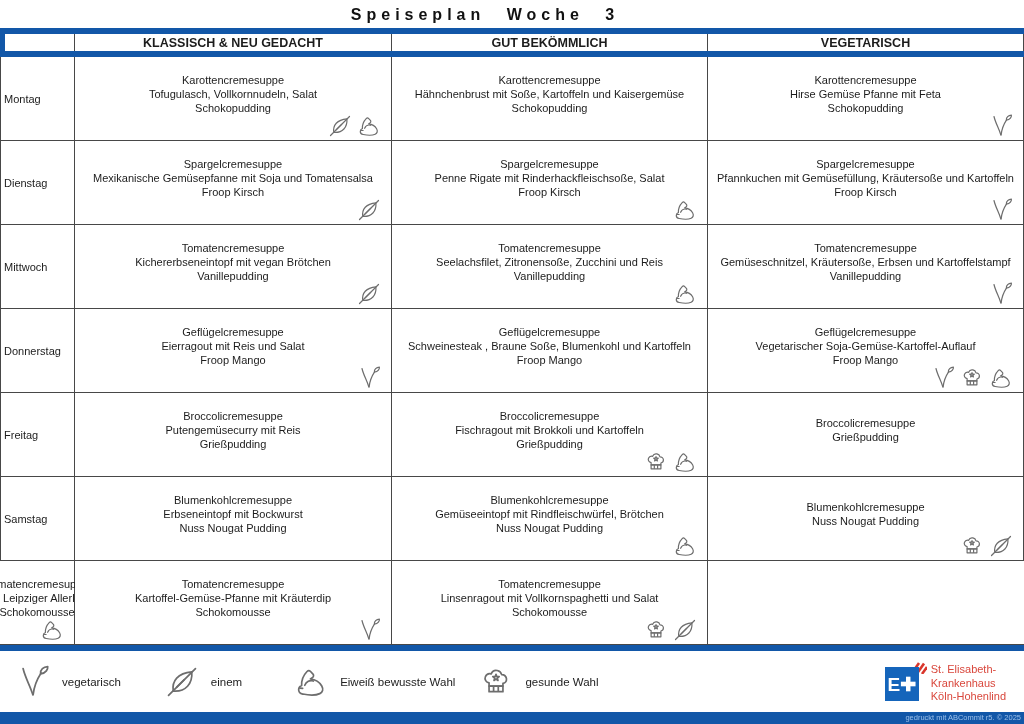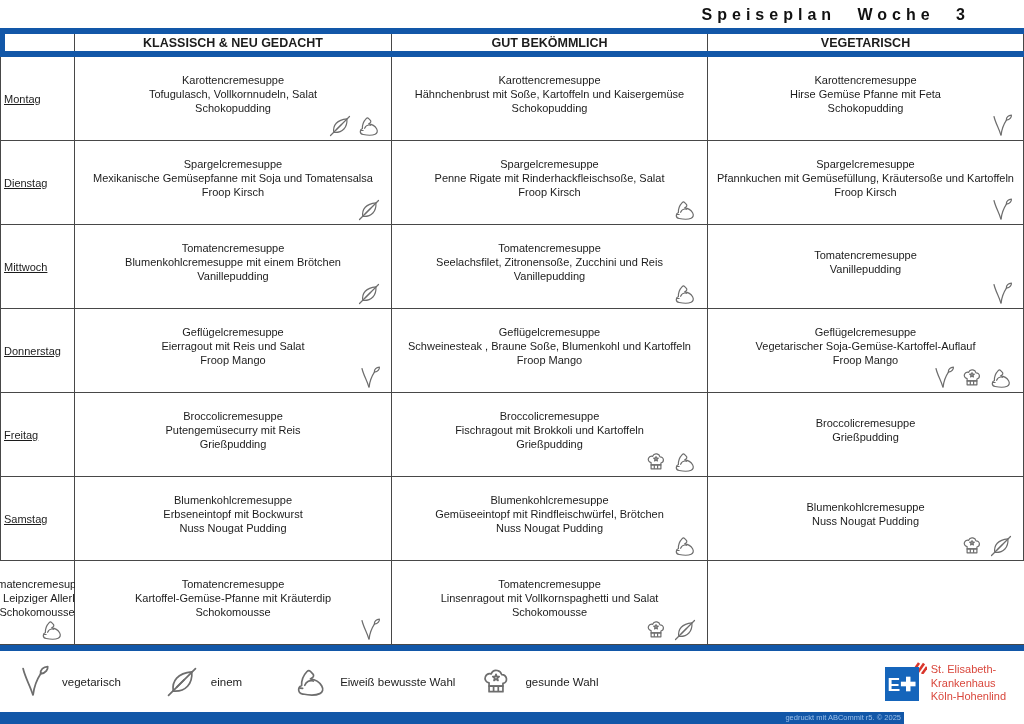--- a/index.html
+++ b/index.html
@@ -8,37 +8,37 @@
     --logo-red:#d9473c;
     --border:#474747;
     --icon:#6d6d6d;
     --text:#1c1c1c;
   }
   *{box-sizing:border-box;}
   html,body{margin:0;padding:0;background:#fff;}
   .page{position:relative;width:1024px;height:724px;background:#fff;overflow:hidden;
         font-family:"Liberation Sans",sans-serif;color:var(--text);}
 
-  .title{position:absolute;top:6px;left:0;width:970px;text-align:right;
+  .title{position:absolute;top:6px;left:0;width:970px;text-align:center;
          font-size:16px;font-weight:bold;letter-spacing:5px;word-spacing:12px;color:#111;}
 
   .header-band{position:absolute;top:28px;left:0;width:1024px;}
   .bar{height:6px;background:var(--blue);}
   .header-row{display:grid;grid-template-columns:75px 317px 316px 316px;height:17px;}
   .hcell{display:flex;align-items:center;justify-content:center;
          font-size:12.5px;font-weight:bold;border-right:1px solid var(--border);
          white-space:nowrap;position:relative;background:#fff;}
   .hcell.corner::before{content:"";position:absolute;left:0;top:0;width:5px;height:100%;background:var(--blue);}
 
   .menu-table{position:absolute;top:57px;left:0;width:1024px;}
   .trow{display:grid;grid-template-columns:75px 317px 316px 316px;height:84px;
         border-bottom:1px solid var(--border);}
   .cell{border-right:1px solid var(--border);position:relative;background:#fff;}
   .cell.day{border-left:1px solid var(--border);display:flex;align-items:center;
-            padding-left:3px;font-size:11px;text-decoration:underline;}
+            padding-left:3px;font-size:11px;}
   .lines{position:absolute;inset:0;display:flex;flex-direction:column;align-items:center;
          justify-content:center;padding:0 6px 10px 6px;}
   .line{font-size:11px;line-height:14px;text-align:center;white-space:nowrap;}
   .cell-icons{position:absolute;right:10px;bottom:2px;display:flex;gap:5px;align-items:flex-end;}
   .cell-icons .icon svg{width:24px;height:24px;display:block;color:var(--icon);}
 
   .table-bottom-bar{position:absolute;top:645px;left:0;width:1024px;height:6px;background:var(--blue);}
 
   .legend{position:absolute;top:651px;left:0;width:1024px;height:61px;
           display:flex;align-items:center;padding:0 10px 0 16px;}
@@ -48,21 +48,21 @@
 
   .logo{margin-left:auto;margin-right:8px;display:flex;align-items:flex-start;gap:8px;}
   .logo-mark{position:relative;width:38px;height:44px;flex:0 0 auto;}
   .logo-box{position:absolute;left:0;bottom:2px;width:34px;height:34px;background:var(--logo-blue);
             color:#fff;font-weight:bold;font-size:19px;display:flex;align-items:center;
             justify-content:center;letter-spacing:0;}
   .logo-stripes{position:absolute;right:-4px;top:-1px;}
   .logo-stripes svg{width:16px;height:16px;display:block;}
   .logo-text{color:var(--logo-red);font-size:11px;line-height:13.5px;padding-top:4px;}
 
-  .bottom-bar{position:absolute;left:0;bottom:0;width:904px;height:12px;background:var(--blue);
+  .bottom-bar{position:absolute;left:0;bottom:0;width:1024px;height:12px;background:var(--blue);
               display:flex;align-items:center;justify-content:flex-end;padding-right:3px;}
   .bottom-bar .print-note{font-size:7.5px;color:#9cc0ea;line-height:12px;}
 </style>
 </head>
 <body>
 
 <div class="page">
 
   <div class="title">Speiseplan Woche 3</div>
 
@@ -179,21 +179,21 @@
             </span>
           </div>
       </div>
     </div>
 
     <div class="trow">
       <div class="cell day">Mittwoch</div>
       <div class="cell menu">
         <div class="lines">
           <div class="line">Tomatencremesuppe</div>
-          <div class="line">Blumenkohlcremesuppe mit einem Brötchen</div>
+          <div class="line">Kichererbseneintopf mit vegan Brötchen</div>
           <div class="line">Vanillepudding</div>
         </div>
         <div class="cell-icons">
             <span class="icon">
               <svg viewBox="0 0 24 24" fill="none" stroke="currentColor" stroke-width="1.2" stroke-linecap="round" stroke-linejoin="round">
                 <path d="M2.5 21.5 L21.5 2.5"></path>
                 <path d="M5.8 18.4 C4.7 11.2 9.1 5.7 18.9 4.8 C19.6 13.1 14.6 19.1 5.8 18.4 Z"></path>
                 <path d="M8.3 15.6 L13.6 10.3"></path>
               </svg>
             </span>
@@ -211,20 +211,21 @@
                 <path d="M6.2 20.5 C4.4 20.2 3.2 18.9 3.3 17.2 C3.4 15.9 4.2 14.9 5.4 14.5 C5.2 10.8 6.6 7.3 9.2 4.6 C9.9 3.9 11 3.9 11.7 4.6 L13.4 6.4 C14 7.1 13.9 8.1 13.2 8.7 L11.6 9.9 C14.8 10.2 17.9 11.9 19.6 14.8 C20.9 17.1 20.3 19.2 18.2 20.2 C15 21.7 9.6 21.2 6.2 20.5 Z"></path>
                 <path d="M7.6 14.3 C8.6 11.7 11.2 10.4 13.7 11.3"></path>
                 <path d="M4.3 16.3 L6.1 16.5"></path>
               </svg>
             </span>
           </div>
       </div>
       <div class="cell menu">
         <div class="lines">
           <div class="line">Tomatencremesuppe</div>
+          <div class="line">Gemüseschnitzel, Kräutersoße, Erbsen und Kartoffelstampf</div>
           <div class="line">Vanillepudding</div>
         </div>
         <div class="cell-icons">
             <span class="icon">
               <svg viewBox="0 0 24 24" fill="none" stroke="currentColor" stroke-width="1.2" stroke-linecap="round" stroke-linejoin="round">
                 <path d="M5 2.5 C6.5 9 9.7 14 11.9 21"></path>
                 <path d="M17.4 6.2 C14.6 10.5 12.7 15.5 12.1 21"></path>
                 <path d="M17.4 6.2 C21.3 5.8 22.6 2.8 22.4 1.1 C19.4 1.3 17 3.2 17.4 6.2 Z"></path>
               </svg>
             </span>

